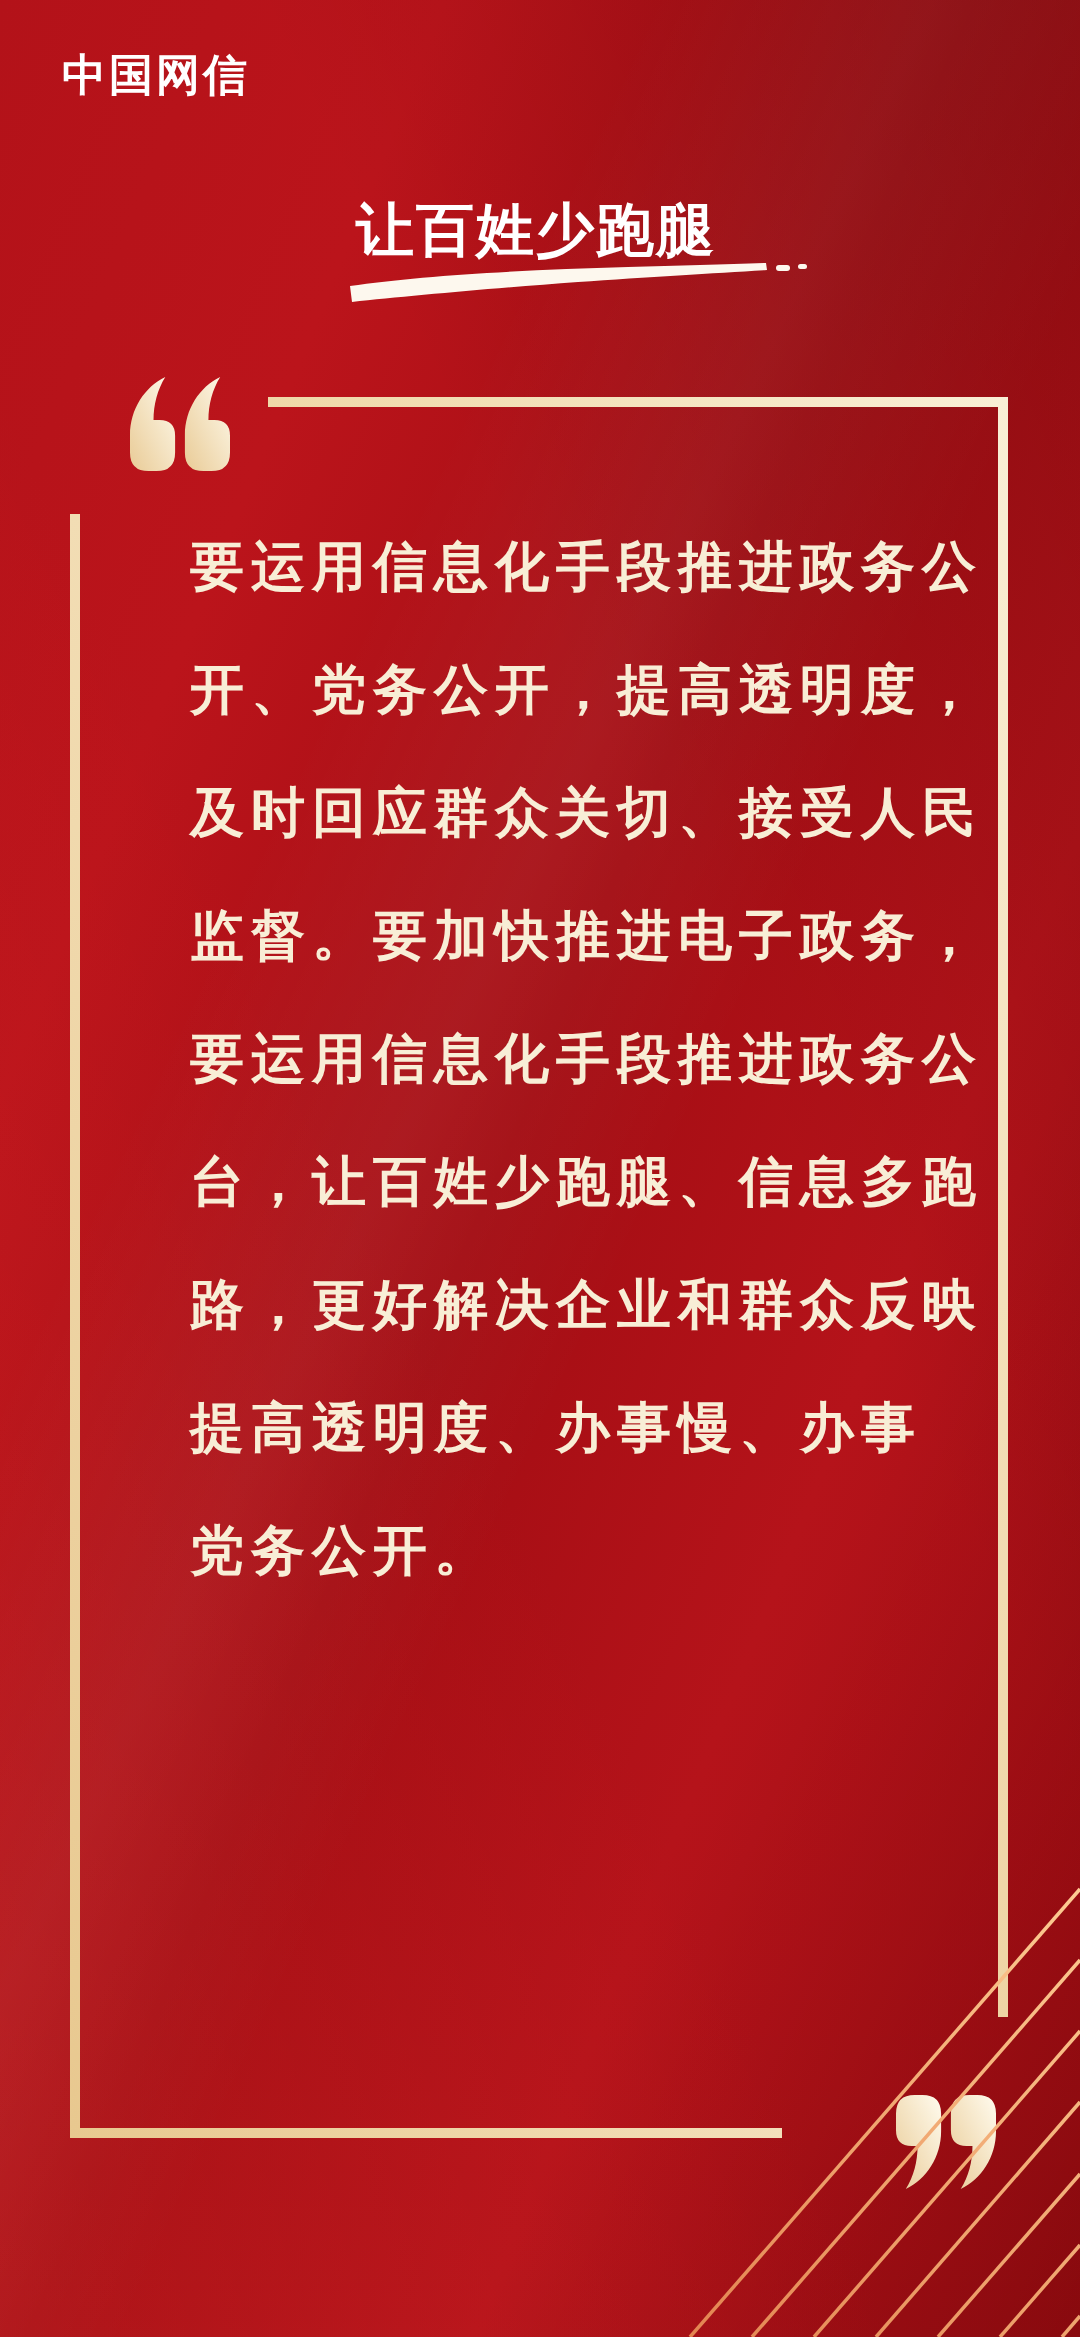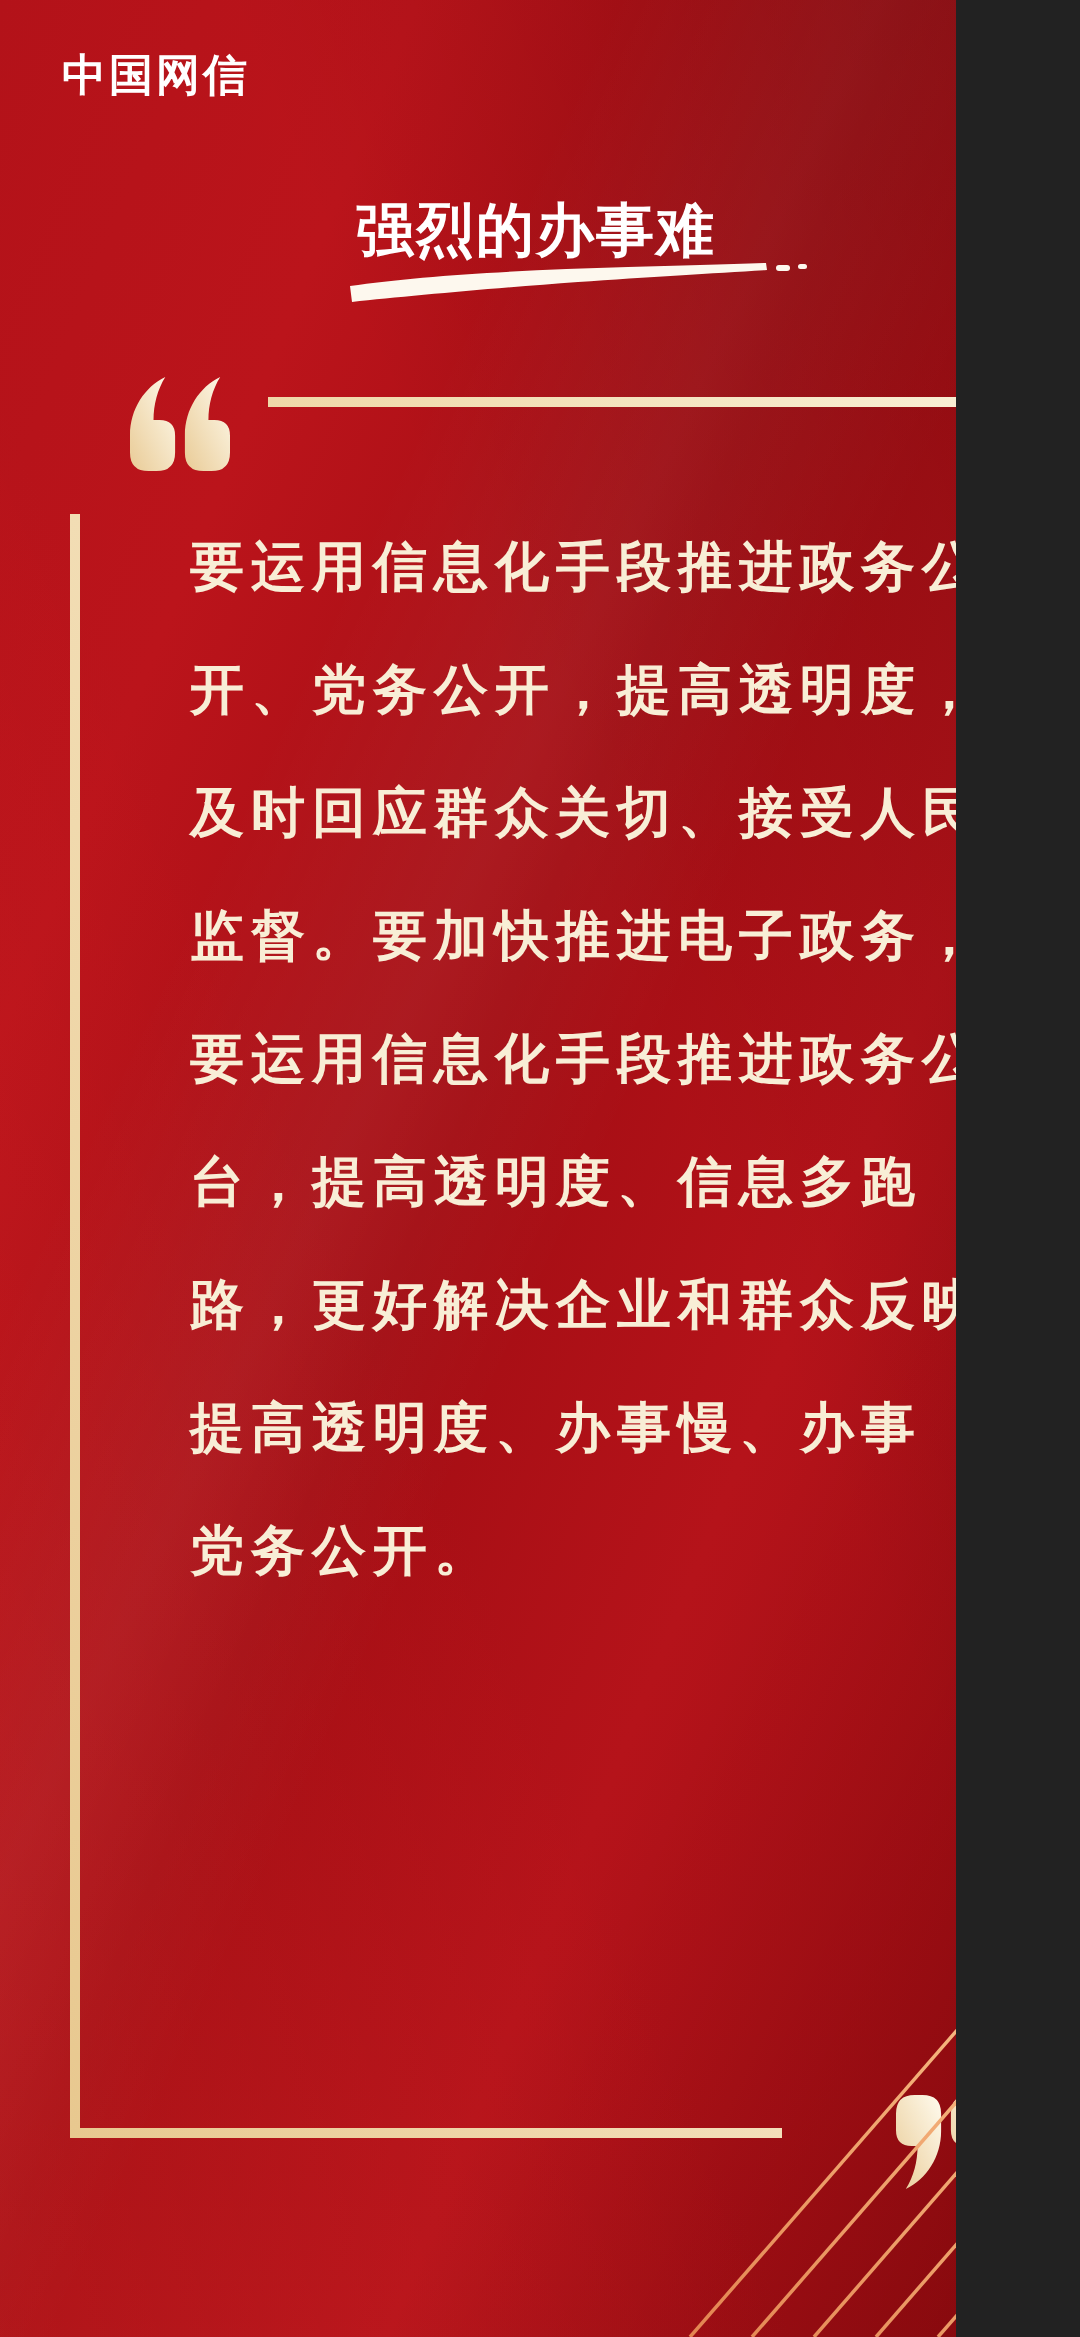--- a/index.html
+++ b/index.html
@@ -1,18 +1,18 @@
 <!DOCTYPE html>
 <html><head>
 <meta charset="utf-8">
 <style>
   html,body{margin:0;padding:0;background:#222;}
   .poster{
     position:relative;
-    width:956px;height:2337px;
+    width:1080px;height:2337px;
     overflow:hidden;
     font-family:"Liberation Sans","DejaVu Sans",sans-serif;
     background:linear-gradient(112deg,#b31219 0%,#bb141b 22%,#a30d13 48%,#b5131a 70%,#9e0c12 100%);
   }
   
   .bg-sheen{
     position:absolute;inset:0;pointer-events:none;
     background:
       linear-gradient(to bottom left, rgba(40,0,0,.22), transparent 38%),
       linear-gradient(to top right, rgba(255,70,60,.14), transparent 42%),
@@ -50,21 +50,21 @@
 </style>
 </head>
 <body>
 
 <div class="poster">
 
   <div class="bg-sheen"></div>
 
   <div class="logo">中国网信</div>
 
-  <div class="title">强烈的办事难</div>
+  <div class="title">让百姓少跑腿</div>
 
   <svg class="brush" viewBox="0 0 470 46" aria-hidden="true">
     <path fill="#fdf8ee" d="M2 28 C70 18 170 12 280 9 C330 8 380 6 418 5
              L419 12 C370 15 300 19 230 24 C150 30 60 38 4 44 Z"></path>
     <rect x="428" y="7" width="14" height="6" rx="3" fill="#fdf8ee"></rect>
     <rect x="450" y="6" width="9" height="5" rx="2.5" fill="#fdf8ee"></rect>
   </svg>
 
   <div class="b-seg b-top"></div>
   <div class="b-seg b-right"></div>
@@ -96,21 +96,21 @@
       <path transform="translate(56,0)" d="M36 0 C15 10 0 33 0 59 L0 77 Q0 96 19 96 L27 96 Q46 96 46 77 L46 60 Q46 44 30 44 L24 44 C24 28 28 13 36 0 Z"></path>
     </g>
   </svg>
 
   <div class="quote-text">
     <div>要运用信息化手段推进政务公</div>
     <div>开、党务公开，提高透明度，</div>
     <div>及时回应群众关切、接受人民</div>
     <div>监督。要加快推进电子政务，</div>
     <div>要运用信息化手段推进政务公</div>
-    <div>台，提高透明度、信息多跑</div>
+    <div>台，让百姓少跑腿、信息多跑</div>
     <div>路，更好解决企业和群众反映</div>
     <div>提高透明度、办事慢、办事</div>
     <div>党务公开。</div>
   </div>
 
 
   <svg class="stripes" viewBox="0 0 1080 2337" aria-hidden="true">
     <defs>
       <linearGradient id="lg" gradientUnits="userSpaceOnUse" x1="650" y1="2337" x2="1080" y2="1850">
         <stop offset="0" stop-color="#e2814e"></stop>

